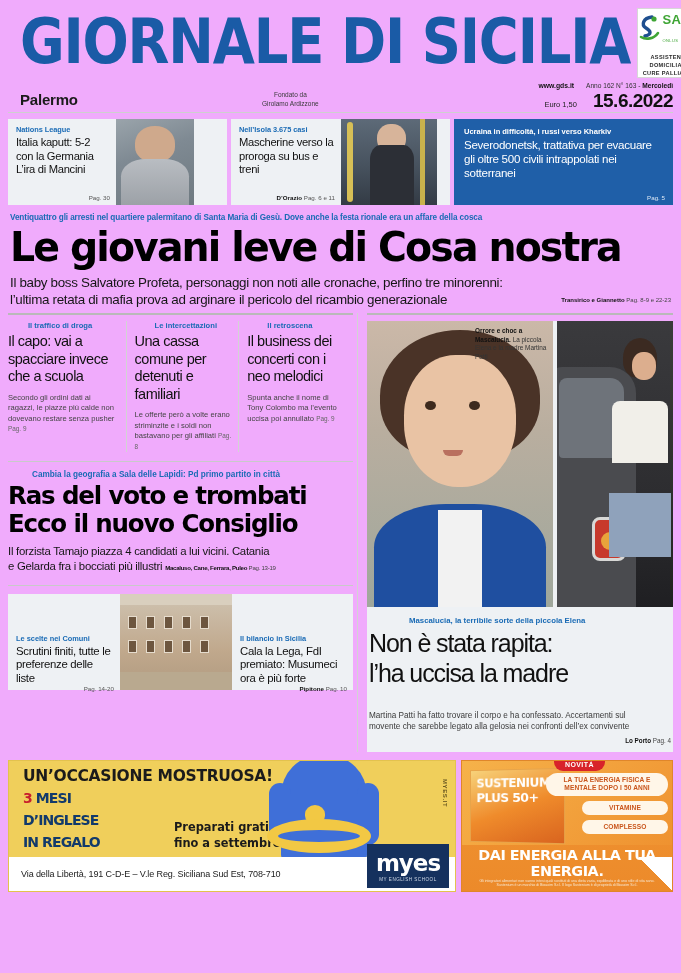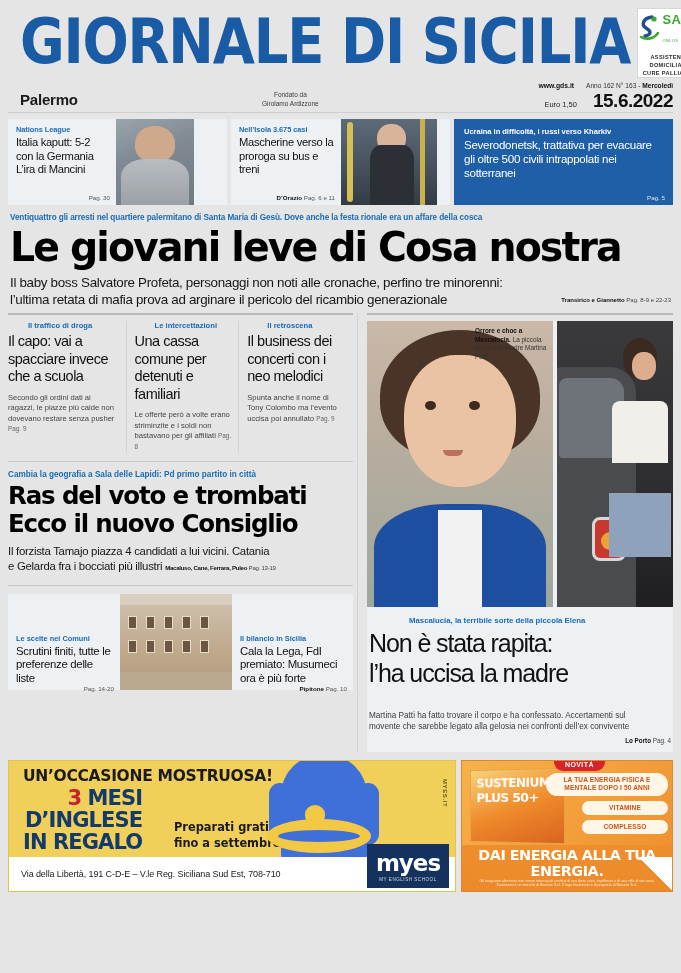--- a/index.html
+++ b/index.html
@@ -5,21 +5,21 @@
   * { box-sizing: border-box; margin: 0; padding: 0; }
   body {
     width: 681px;
     height: 973px;
     background: #ffffff;
     font-family: "Liberation Sans", sans-serif;
     color: #111;
     overflow: hidden;
     position: relative;
   }
-  .page { width: 681px; height: 973px; position: relative; background:#e5e5e5; }
+  .page { width: 681px; height: 973px; position: relative; background:#f0abfc; }
 
   
   .masthead {
     display: flex;
     align-items: flex-start;
     justify-content: space-between;
     padding: 6px 6px 0 8px;
     height: 78px;
   }
   .masthead-title {
@@ -172,21 +172,21 @@
   .mcol-2 { width: 114px; }
   .mcol-3 { width: 116px; }
   .m-kicker { font-size:7.6px; font-weight:800; color:#1a6bb5; margin-bottom:3px;margin-left:20px; }
   .m-head { font-size:14.5px; line-height:17.5px; letter-spacing:-.5px; color:#111; }
   .m-body { font-size:7.6px; line-height:10.6px; color:#444; margin-top:7px; }
   .m-ref { font-size:6.4px; color:#666; }
 
   .divider-h { height:1px; background:#c9c9c9; margin:9px 0 8px 0; }
 
   
-  .ras-kicker { font-size:8.2px; font-weight:800; color:#1a6bb5; margin-bottom:3px;}
+  .ras-kicker { font-size:8.2px; font-weight:800; color:#1a6bb5; margin-bottom:3px;margin-left:24px;}
   .ras-head {
     font-family:"DejaVu Sans", sans-serif; font-weight:900;
     font-size: 24.5px; line-height: 28px; letter-spacing:-1.15px; color:#000;
     white-space:nowrap;
   }
   .ras-sub { margin-top:6px; font-size:11.4px; line-height:14.6px; letter-spacing:-.28px; color:#161616; }
   .ras-by { font-size:6.1px; color:#444; }
   .ras-by b { color:#111; }
 
   
@@ -262,21 +262,21 @@
   .ad-myes {
     flex: 0 0 448px; height: 132px; background:#f0cf5b; position:relative; overflow:hidden;
     border: 1px solid #e3c24e;
   }
   .ad-myes .hl1 {
     position:absolute; left:14px; top:6px; font-weight:800; font-size:15.5px; color:#1b1b1b;
     letter-spacing:-.3px; font-family:"DejaVu Sans", sans-serif;
   }
   .ad-myes .big {
     position:absolute; left:14px; top:26px; font-family:"DejaVu Sans", sans-serif; font-weight:900;
-    line-height:22px; letter-spacing:-.9px; font-size:21px;text-align:right;
+    line-height:22px; letter-spacing:-.9px; font-size:14px;
   }
   .ad-myes .big .r1 span.red { color:#c8202d; }
   .ad-myes .big .r1 span.blue{ color:#123a6b; }
   .ad-myes .big .r2, .ad-myes .big .r3 { color:#123a6b; }
   .ad-myes .mid {
     position:absolute; left:165px; top:58px; font-weight:800; font-size:11.4px; line-height:16px;
     color:#1b1b1b; font-family:"DejaVu Sans", sans-serif;
   }
   .ad-myes .vert {
     position:absolute; right:7px; top:18px; font-size:6px; font-weight:700; color:#6b5a22;

